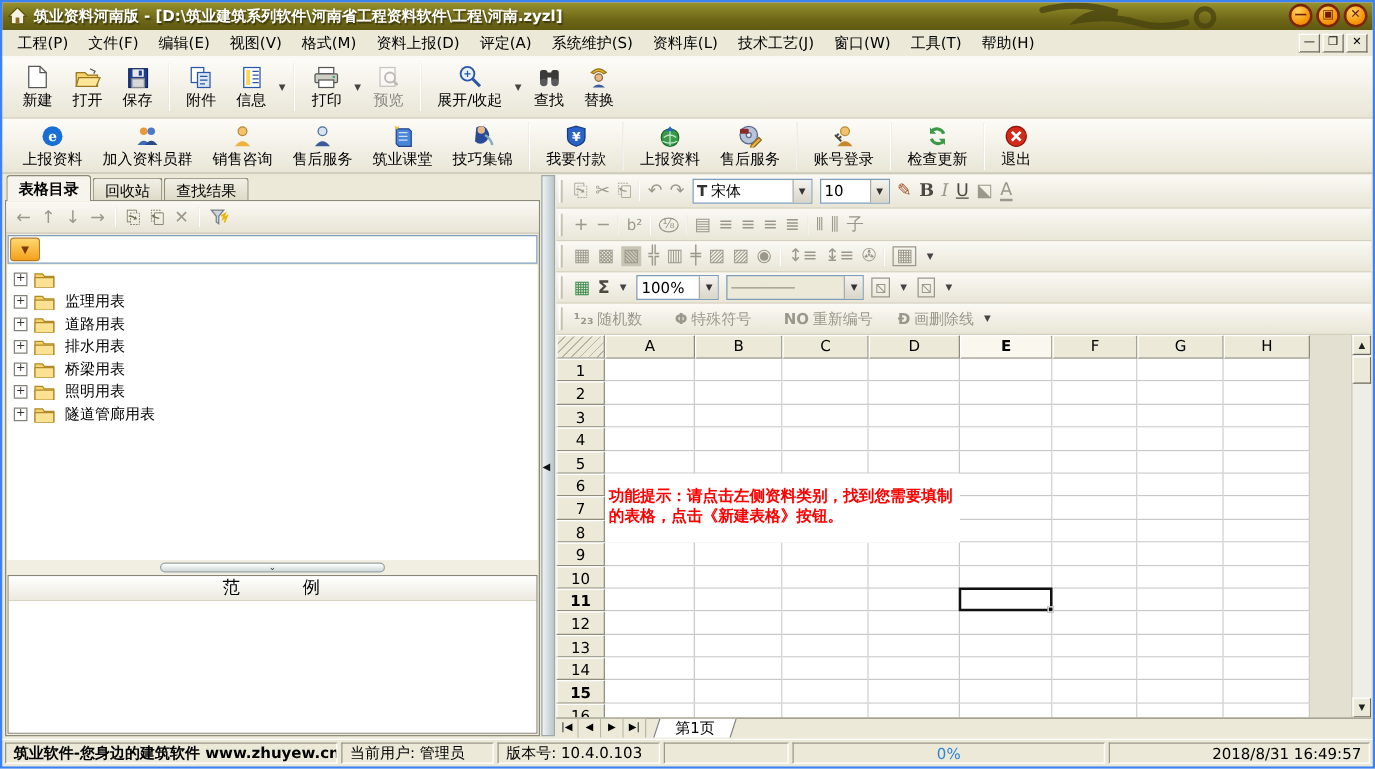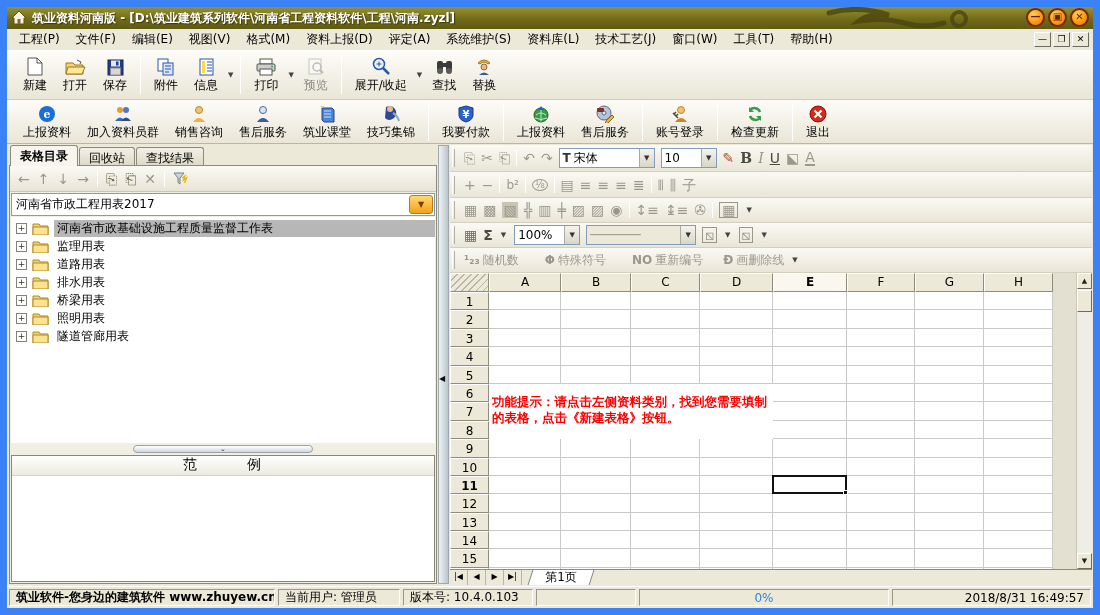--- a/index.html
+++ b/index.html
@@ -1,18 +1,18 @@
 <!DOCTYPE html>
 <html><head>
 <meta charset="utf-8">
 <style>
   * { margin:0; padding:0; box-sizing:border-box; }
   html,body { width:1100px; height:615px; overflow:hidden; }
   body { font-family:"DejaVu Sans","Liberation Sans",sans-serif; font-size:12px; color:#000; }
-  .window { position:relative; width:1100px; height:615px; background:#ece9d8; border:7px solid #3b82f6; }
+  .window { position:relative; width:1100px; height:615px; background:#ece9d8; border:2px solid #3b82f6; }
 
   
   .titlebar { position:absolute; top:0; left:0; right:0; height:22px;
     background:linear-gradient(#97912f,#6e6818 60%,#5f5a12); display:flex; align-items:center;
     color:#fff; padding-left:4px; overflow:hidden; }
   .titlebar .app-title { font-weight:bold; font-size:12px; margin-left:5px; text-shadow:1px 1px 1px #3c380a; white-space:nowrap; }
   .title-swirl { position:absolute; right:84px; top:0; height:22px; opacity:.8; }
   .win-orbs { position:absolute; right:4px; top:1px; display:flex; gap:3px; }
   .orb { width:19px; height:19px; border-radius:50%; border:2px solid #7c2506;
     background:radial-gradient(circle at 35% 28%, #ffd061, #f7980b 60%, #e07c00);
@@ -445,31 +445,29 @@
           <span class="t-ico">✕</span>
           <span class="tt-sep"></span>
           <span class="t-ico">
             <svg width="15" height="14" viewBox="0 0 15 14">
                 <path d="M1 1 h10 l-4 5 v6 l-2 -1.5 v-4.5 Z" fill="#cfd4dc" stroke="#7a8088"></path>
                 <path d="M9 6 l3 -2 -1.5 4 3 -2 -2 5" fill="none" stroke="#e8b800" stroke-width="1.4"></path>
               </svg>
           </span>
         </div>
         <div class="catalog-row">
-          <span class="catalog-text">河南省市政工程用表2017</span>
           <span class="catalog-btn">▼</span>
         </div>
         <div class="tree">
           <div class="tree-item selected">
             <span class="plus-box">+</span>
             <svg class="folder-ico" viewBox="0 0 17 13">
                 <path d="M1 2 h6 l1.5 2 H16 v9 H1 Z" fill="#f5d26a" stroke="#b08a28"></path>
                 <path d="M1 5 h15 v8 H1 Z" fill="#fbe292" stroke="#b08a28"></path>
               </svg>
-            <span class="tree-label">河南省市政基础设施工程质量监督工作表</span>
           </div>
           <div class="tree-item">
             <span class="plus-box">+</span>
             <svg class="folder-ico" viewBox="0 0 17 13">
                 <path d="M1 2 h6 l1.5 2 H16 v9 H1 Z" fill="#f5d26a" stroke="#b08a28"></path>
                 <path d="M1 5 h15 v8 H1 Z" fill="#fbe292" stroke="#b08a28"></path>
               </svg>
             <span class="tree-label">监理用表</span>
           </div>
           <div class="tree-item">
@@ -798,21 +796,21 @@
               <div class="cell" style="width: 72px; height: 18.4px;"></div>
               <div class="cell" style="width: 70px; height: 18.4px;"></div>
               <div class="cell" style="width: 69px; height: 18.4px;"></div>
               <div class="cell" style="width: 73px; height: 18.4px;"></div>
               <div class="cell" style="width: 74px; height: 18.4px;"></div>
               <div class="cell" style="width: 68px; height: 18.4px;"></div>
               <div class="cell" style="width: 69px; height: 18.4px;"></div>
               <div class="cell" style="width: 69px; height: 18.4px;"></div>
             </div>
             <div class="g-row">
-              <div class="hcell" style="width: 39px; height: 18.4px; line-height: 18.4px;">15</div>
+              <div class="hcell" style="width: 39px; height: 18.4px; line-height: 18.4px; font-weight: bold;">15</div>
               <div class="cell" style="width: 72px; height: 18.4px;"></div>
               <div class="cell" style="width: 70px; height: 18.4px;"></div>
               <div class="cell" style="width: 69px; height: 18.4px;"></div>
               <div class="cell" style="width: 73px; height: 18.4px;"></div>
               <div class="cell" style="width: 74px; height: 18.4px;"></div>
               <div class="cell" style="width: 68px; height: 18.4px;"></div>
               <div class="cell" style="width: 69px; height: 18.4px;"></div>
               <div class="cell" style="width: 69px; height: 18.4px;"></div>
             </div>
             <div class="g-row">

